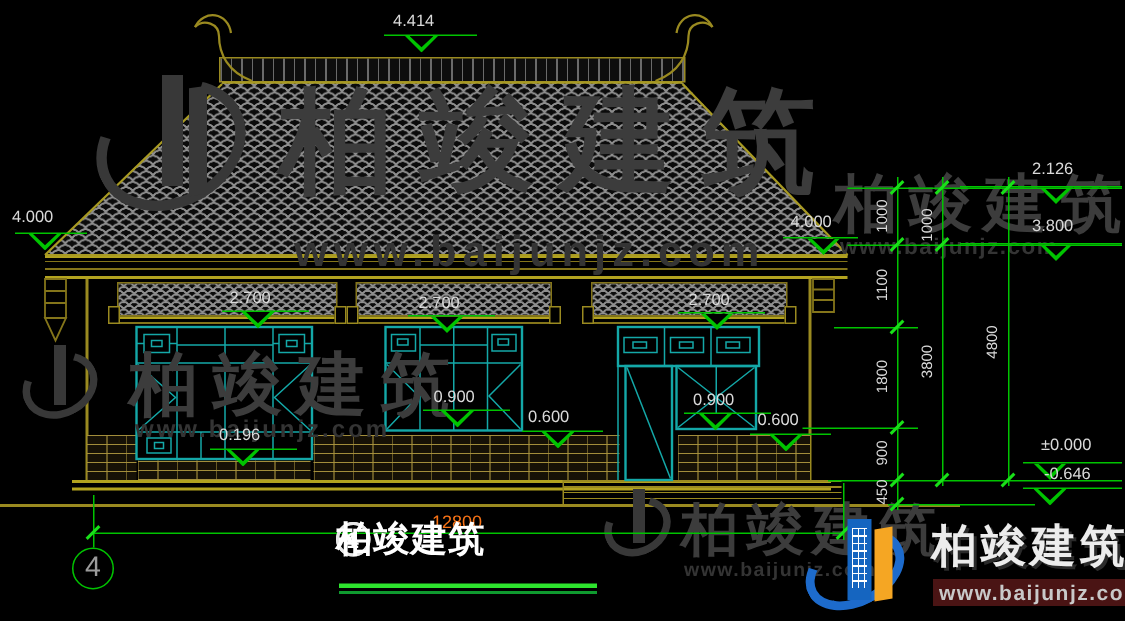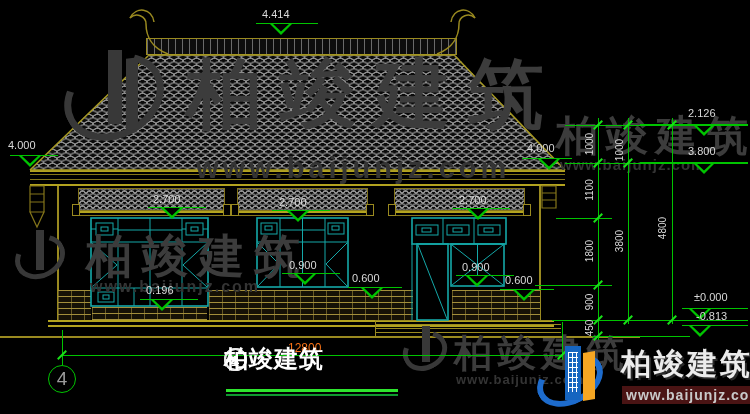--- a/index.html
+++ b/index.html
@@ -249,21 +249,21 @@
       <div class="elev-label" style="left: 146px; top: 284px;">0.196</div>
       <div class="dim-hline" style="left: 140px; top: 299px; width: 58px;"></div>
       <div class="elev-triangle" style="left: 151px; top: 300px;">
         <div class="tri-in"></div>
       </div>
       <div class="elev-label" style="left: 694px; top: 291px;">±0.000</div>
       <div class="dim-hline" style="left: 682px; top: 308px; width: 66px;"></div>
       <div class="elev-triangle" style="left: 689px; top: 309px;">
         <div class="tri-in"></div>
       </div>
-      <div class="elev-label" style="left: 696px; top: 310px;">-0.813</div>
+      <div class="elev-label" style="left: 696px; top: 310px;">-0.646</div>
       <div class="dim-hline" style="left: 682px; top: 325px; width: 66px;"></div>
       <div class="elev-triangle" style="left: 689px; top: 326px;">
         <div class="tri-in"></div>
       </div>
       <div class="dim-vline" style="left: 598px; top: 118px; height: 222px;"></div>
       <div class="dim-vline" style="left: 628px; top: 118px; height: 206px;"></div>
       <div class="dim-vline" style="left: 672px; top: 118px; height: 206px;"></div>
       <div class="dim-vline" style="left: 62px; top: 330px; height: 35px;"></div>
       <div class="dim-vline" style="left: 562px; top: 322px; height: 38px;"></div>
       <div class="dim-hline" style="left: 565px; top: 125px; width: 183px;"></div>

